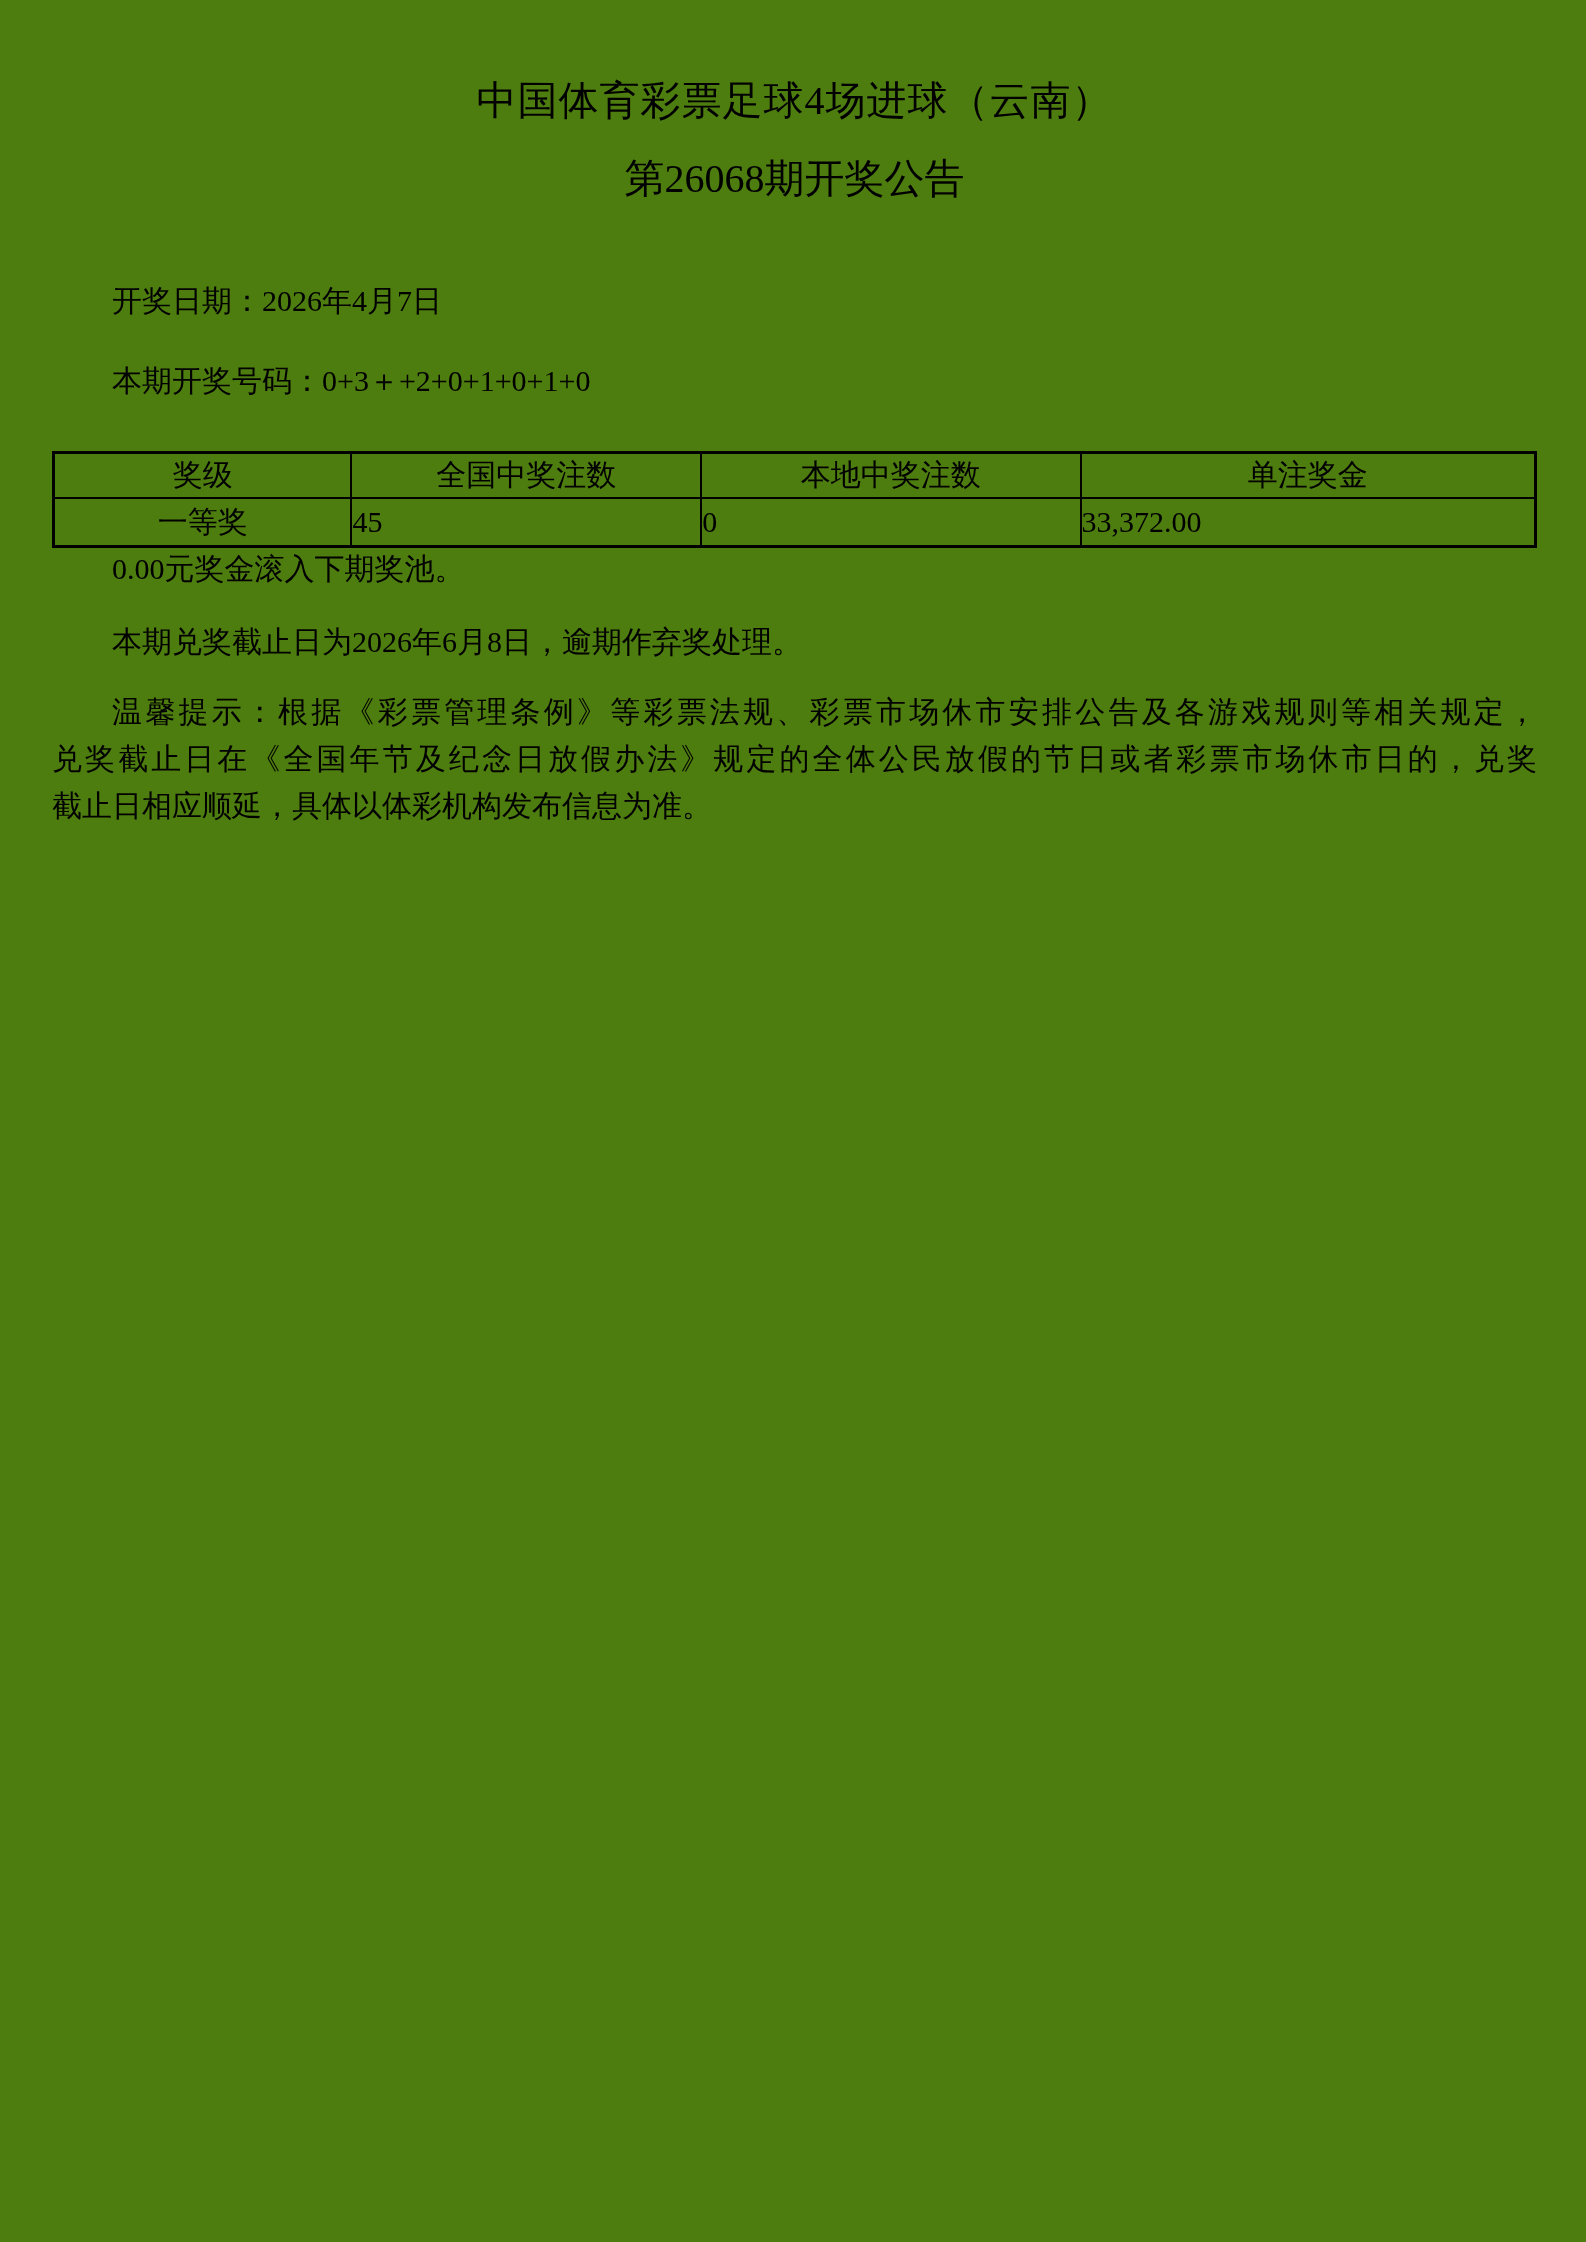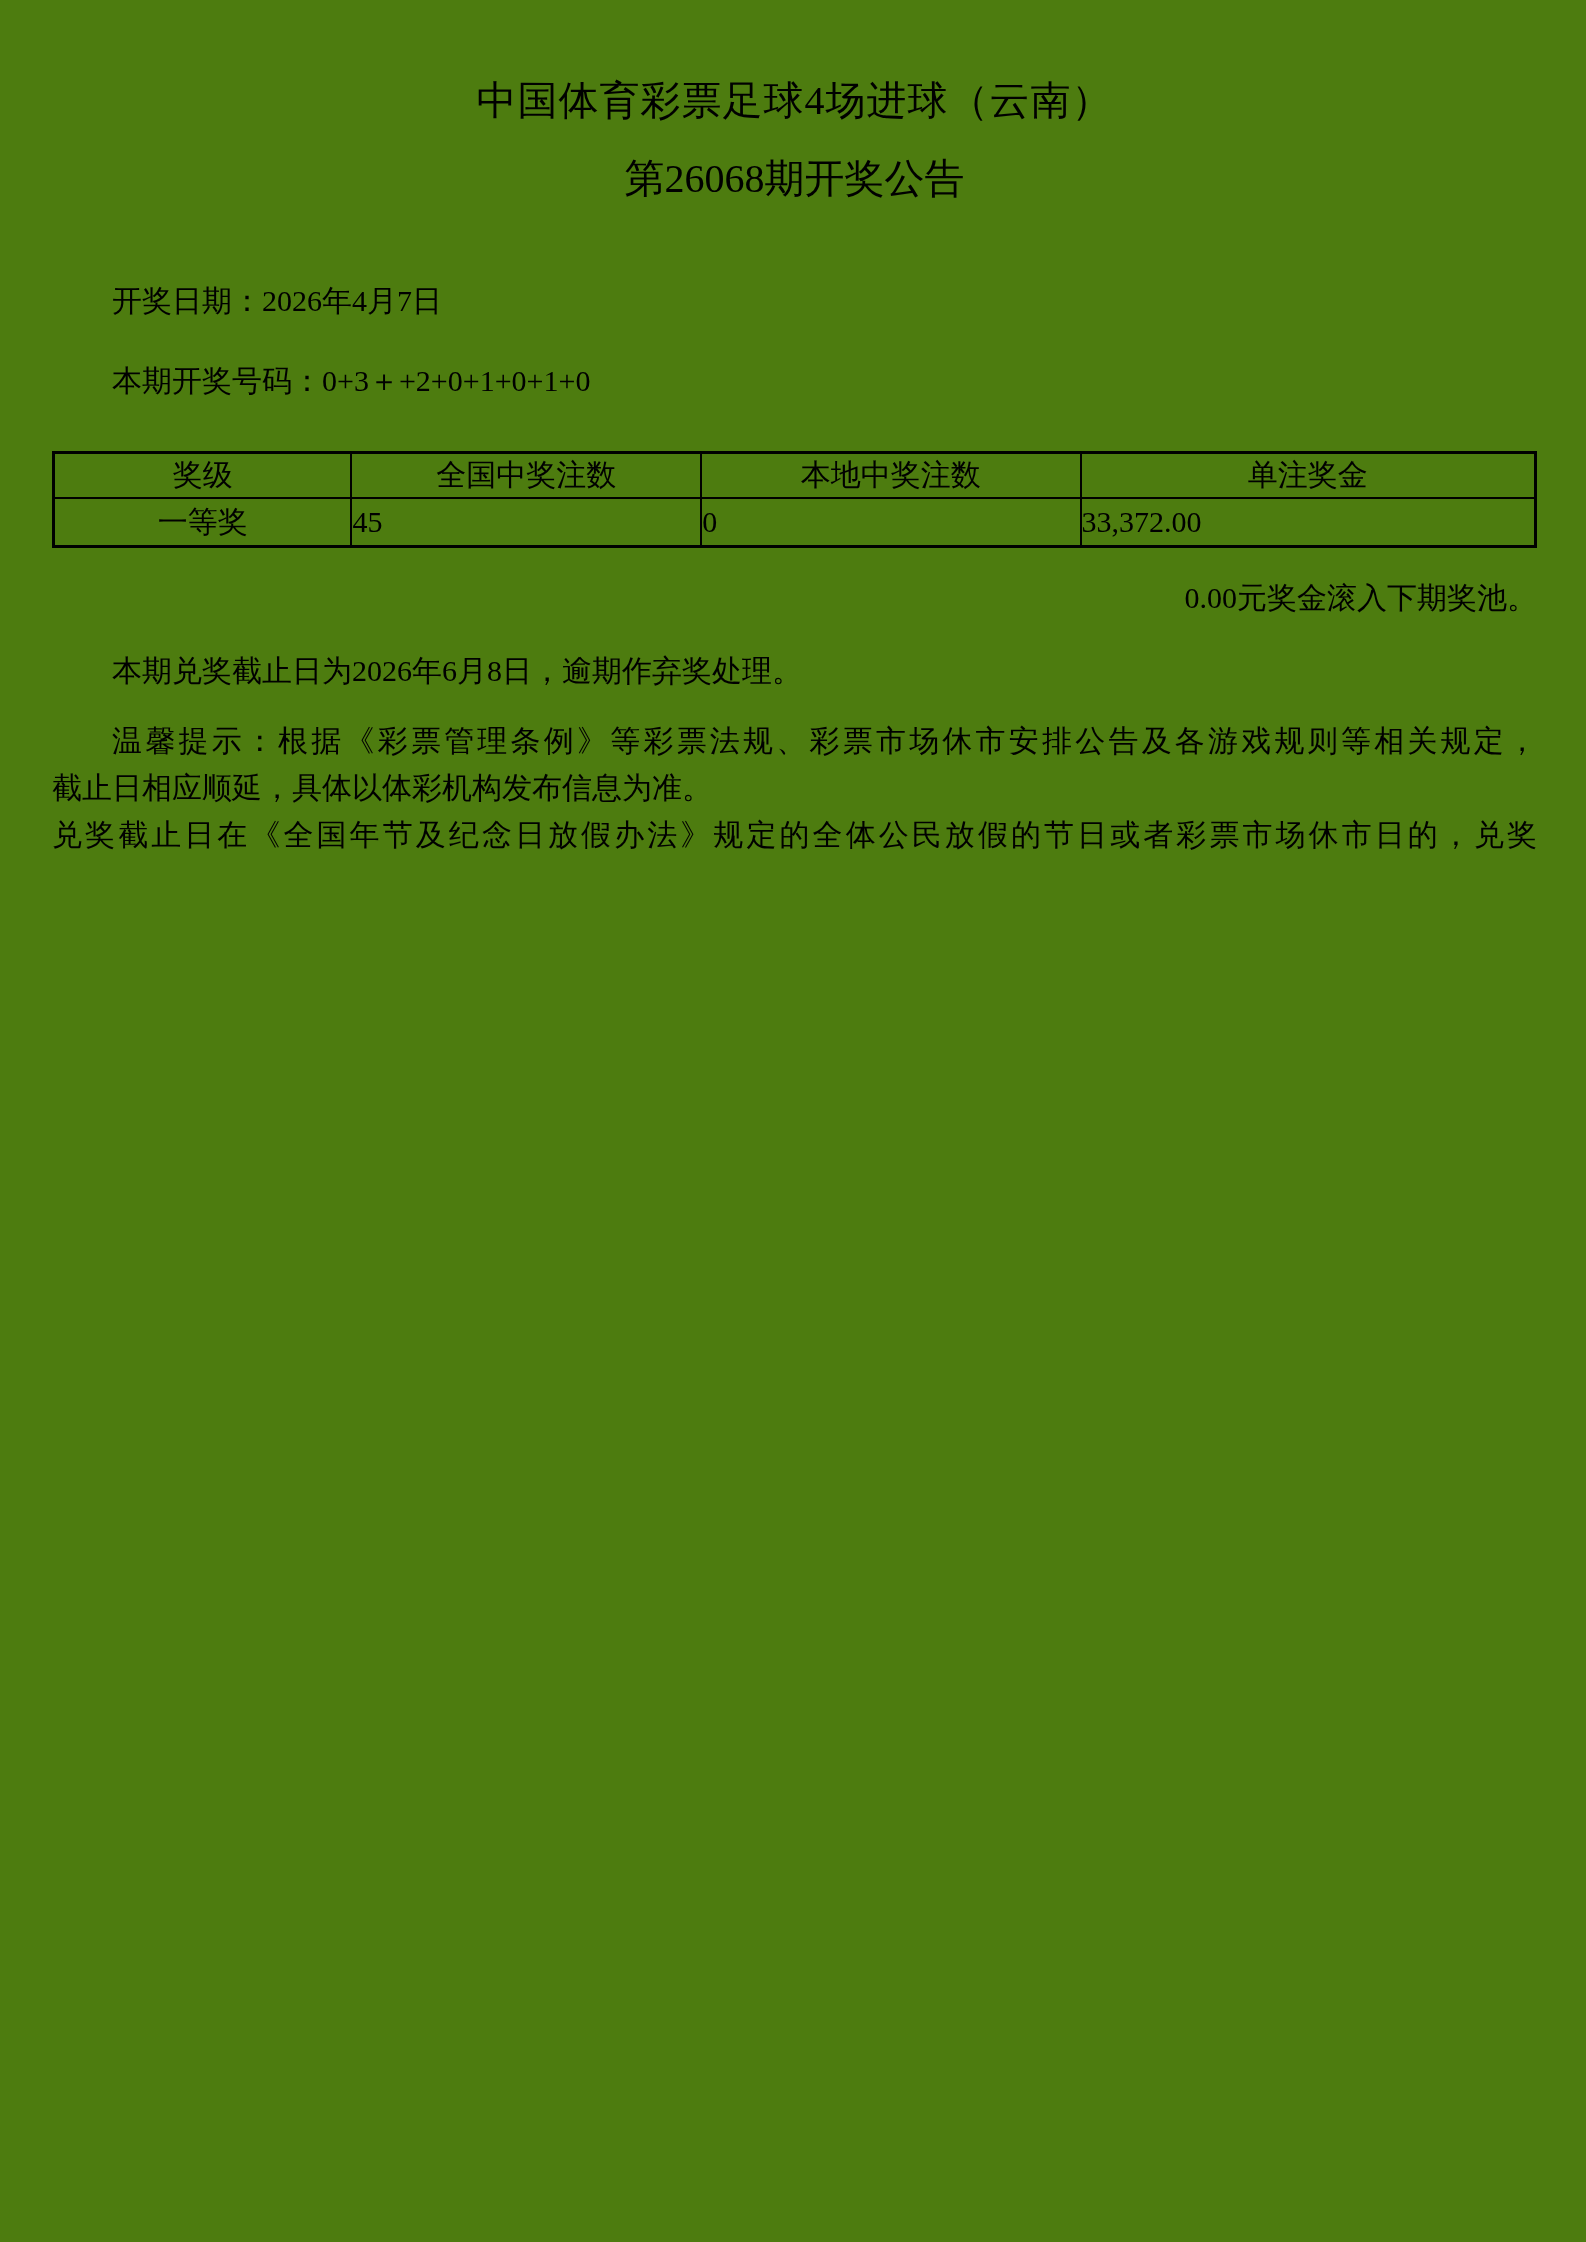--- a/index.html
+++ b/index.html
@@ -66,21 +66,21 @@
     text-align: center;
     vertical-align: middle;
   }
   table.prize td {
     height: 46px;
     vertical-align: middle;
   }
   td.cell-center { text-align: center; }
   td.cell-num    { text-align: left; padding-right: 13px; }
 
-  .line-rollover { margin-top: 32px; text-align: right; }
+  .line-rollover { margin-top: 3px; }
   .line-deadline { margin-top: 37px; }
 
   .tips {
     margin-top: 28px;
     font-size: 30px;
   }
   .tips-line {
     line-height: 47px;
     text-align: justify;
     text-align-last: justify;
@@ -127,17 +127,17 @@
       </tr>
     </tbody>
   </table>
 
   <div class="line line-rollover">0.00元奖金滚入下期奖池。</div>
 
   <div class="line line-deadline">本期兑奖截止日为2026年6月8日，逾期作弃奖处理。</div>
 
   <div class="tips">
     <div class="tips-line first">温馨提示：根据《彩票管理条例》等彩票法规、彩票市场休市安排公告及各游戏规则等相关规定，</div>
+    <div class="tips-line">兑奖截止日在《全国年节及纪念日放假办法》规定的全体公民放假的节日或者彩票市场休市日的，兑奖</div>
     <div class="tips-line last">截止日相应顺延，具体以体彩机构发布信息为准。</div>
-    <div class="tips-line">兑奖截止日在《全国年节及纪念日放假办法》规定的全体公民放假的节日或者彩票市场休市日的，兑奖</div>
   </div>
 
 </div>
 
 </body></html>

